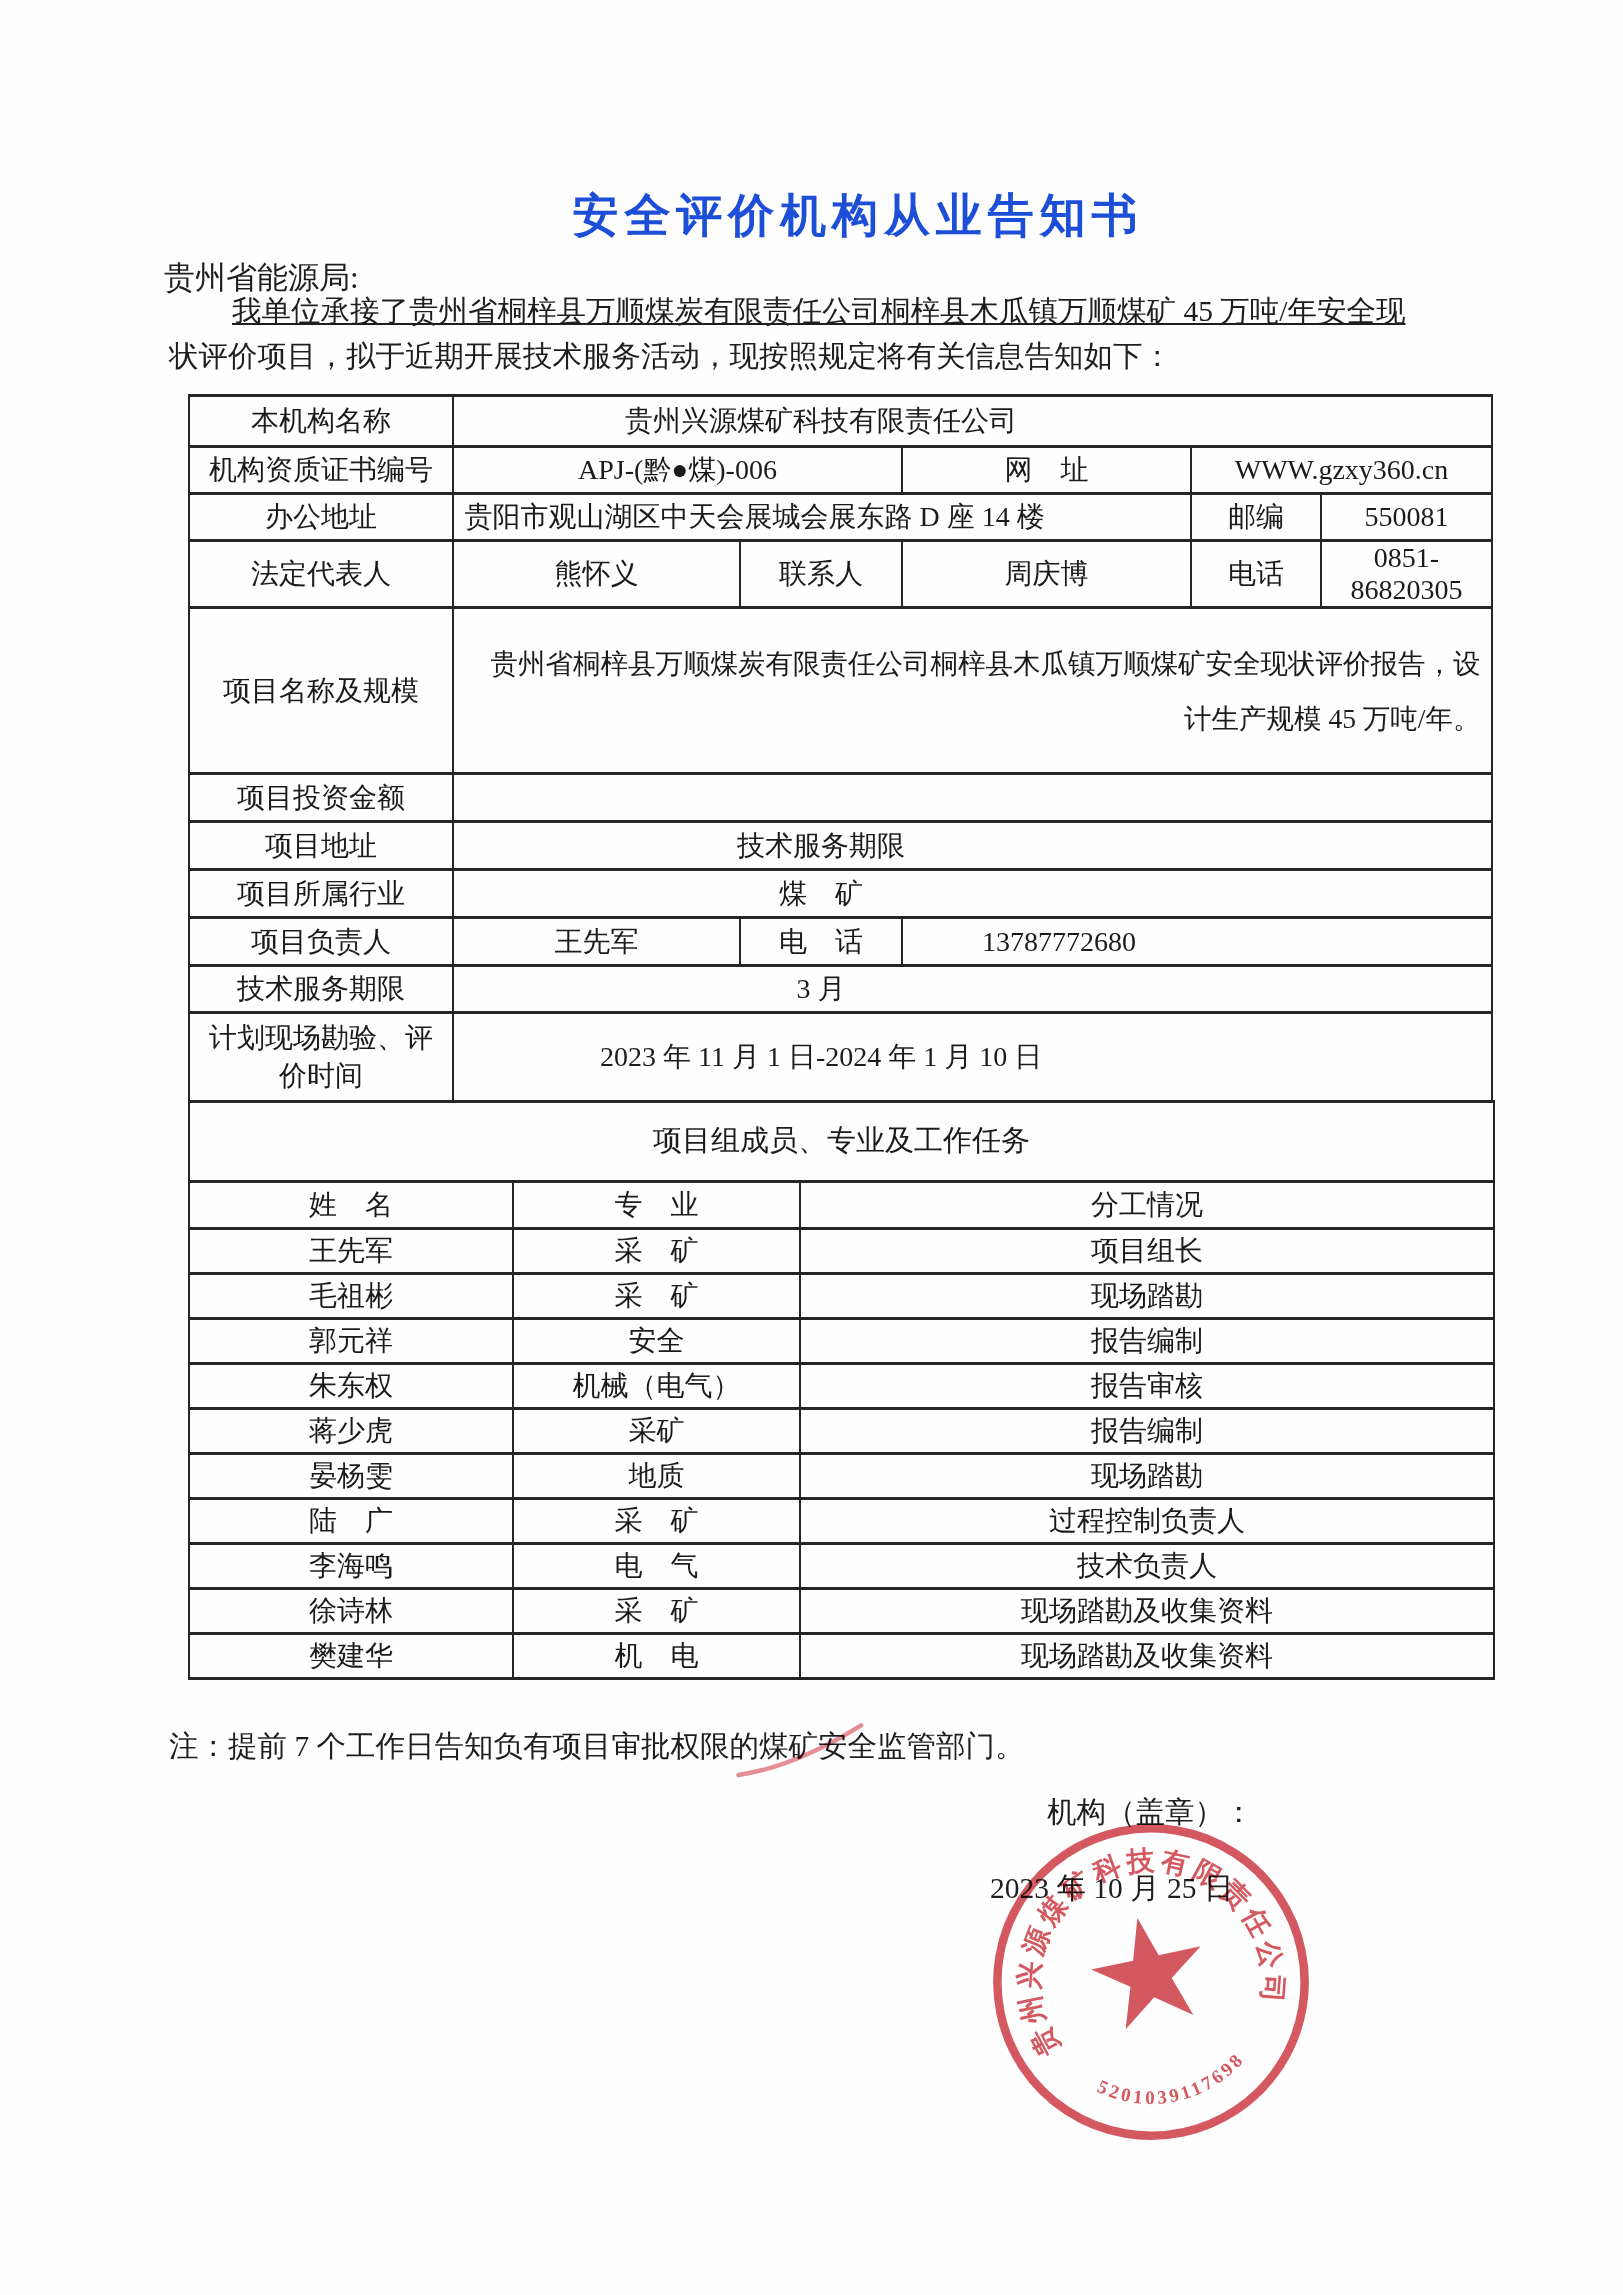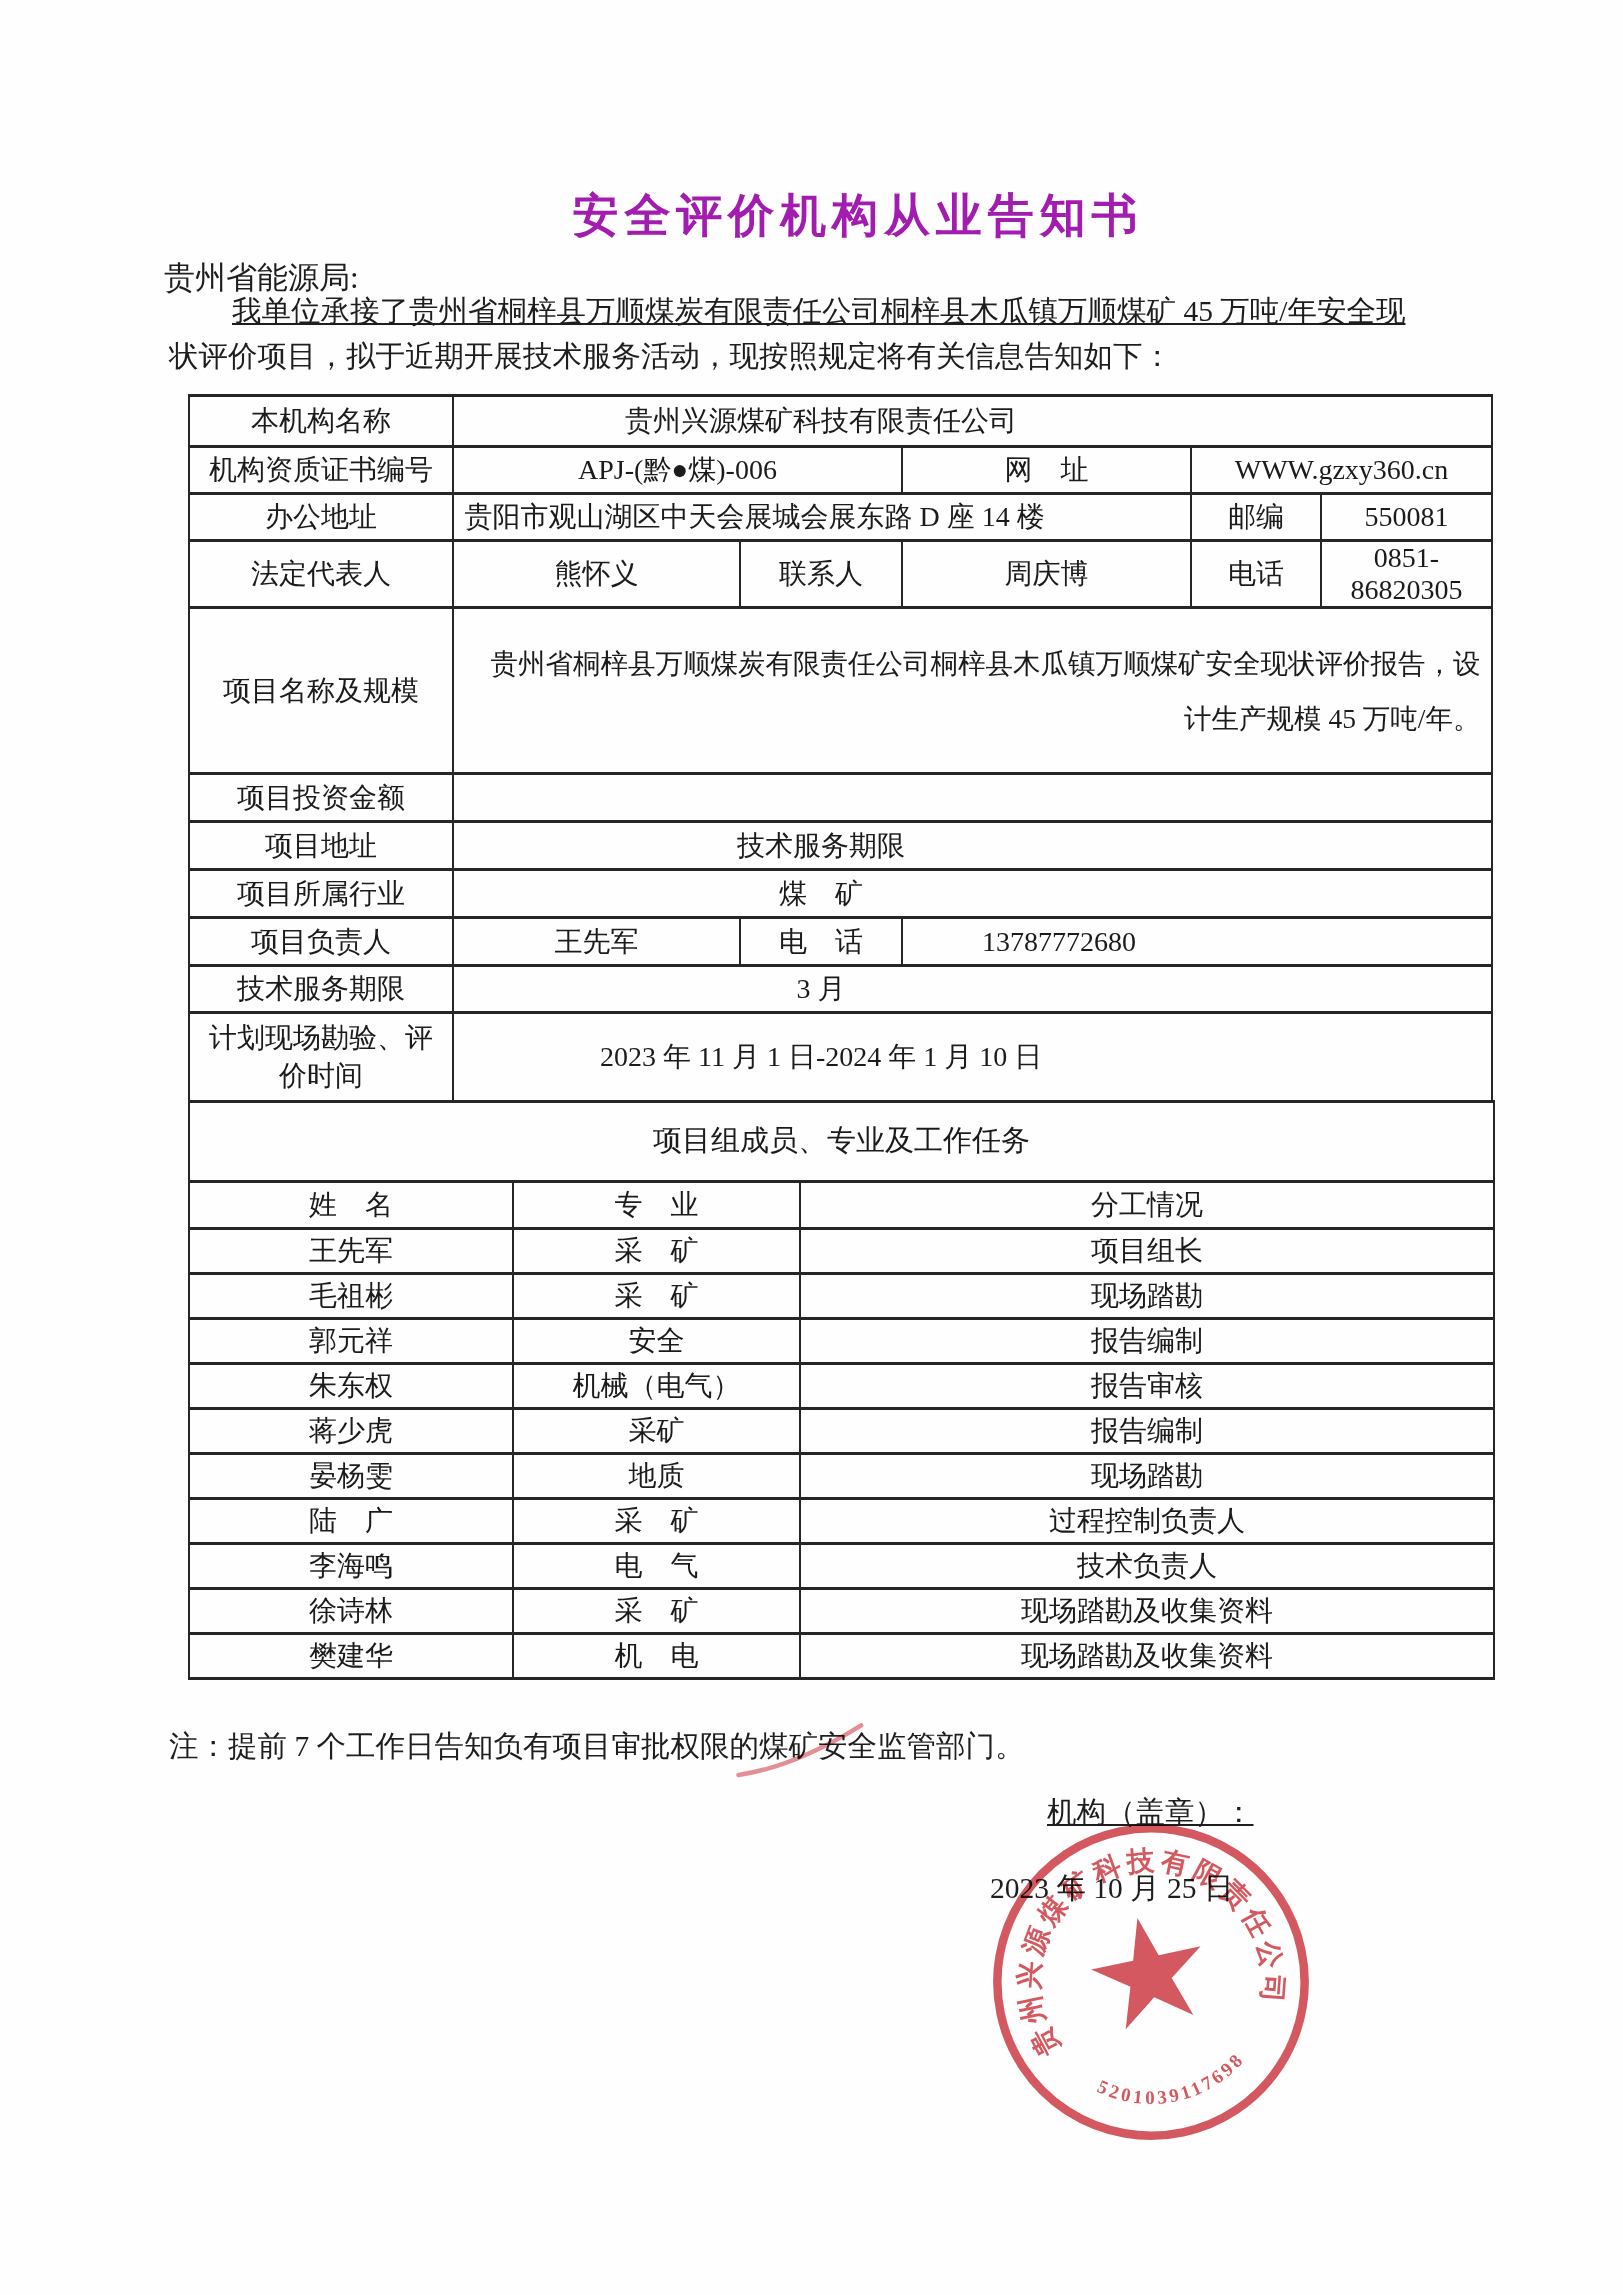--- a/index.html
+++ b/index.html
@@ -4,21 +4,21 @@
 <style>
   html,body{margin:0;padding:0;background:#888;}
   .page{
     position:relative;margin:0 auto;width:1623px;height:2295px;
     background:#fefefe;color:#1e1e1e;overflow:hidden;
     font-family:"Liberation Serif","DejaVu Serif",serif;
   }
   .title{
     position:absolute;top:185px;left:295px;width:1126px;
     text-align:center;font-weight:bold;font-size:46px;letter-spacing:5.9px;
-    color:#a21caf;
+    color:#1d4ed8;
   }
   .salutation{position:absolute;top:257px;left:164px;font-size:31px;}
   .intro{position:absolute;top:289px;left:169px;width:1316px;font-size:29.5px;line-height:45px;}
   .intro .l1{text-indent:63px;white-space:nowrap;text-decoration:underline;}
   .intro .l2{white-space:nowrap;}
 
   .tables{position:absolute;top:394px;left:188px;width:1305px;}
   table{border-collapse:collapse;table-layout:fixed;width:1305px;
         border-left:2px solid #262626;border-right:2px solid #262626;
         border-top:3.3px solid #262626;border-bottom:3.3px solid #262626;}
@@ -43,21 +43,21 @@
   #tableB tr:nth-child(2){height:47px;}
   #tableB tr:nth-child(n+3){height:45px;}
 
   td.leftal{text-align:left;padding-left:10.5px;}
   td.desc{text-align:right;padding:0 10.5px 0 11.8px;line-height:55px;font-size:27.5px;}
   td.shift{padding-right:308px;}
   td.shift2{padding-right:281px;}
   .section-title-cell{font-size:29px;}
 
   .note{position:absolute;top:1727px;left:169px;font-size:29.5px;}
-  .sign-label{position:absolute;top:1793px;left:1047px;font-size:29.5px;text-decoration:underline;}
+  .sign-label{position:absolute;top:1793px;left:1047px;font-size:29.5px;}
   .sign-date{position:absolute;top:1869px;left:990px;font-size:29.5px;}
 
   .stamp{position:absolute;left:981px;top:1812px;width:340px;height:340px;
          mix-blend-mode:multiply;opacity:0.92;}
   .pen-mark{position:absolute;left:732px;top:1720px;width:137px;height:59px;
             mix-blend-mode:multiply;opacity:0.75;}
 </style>
 </head>
 <body>
 

